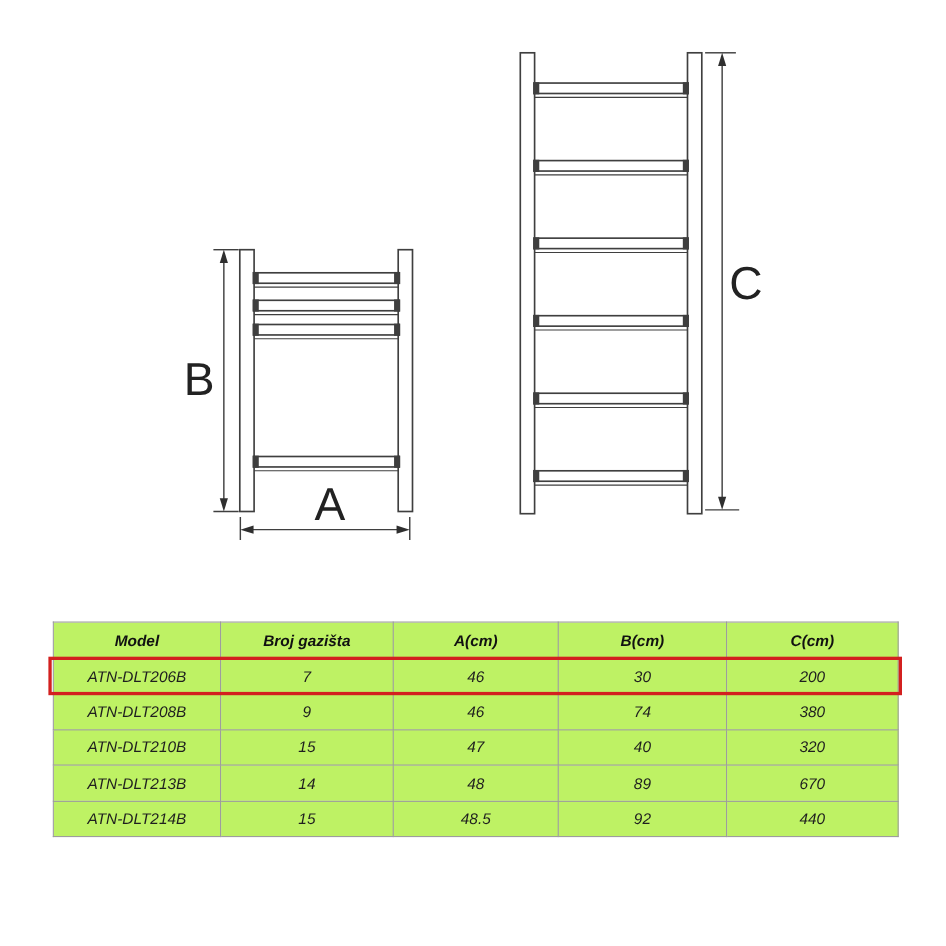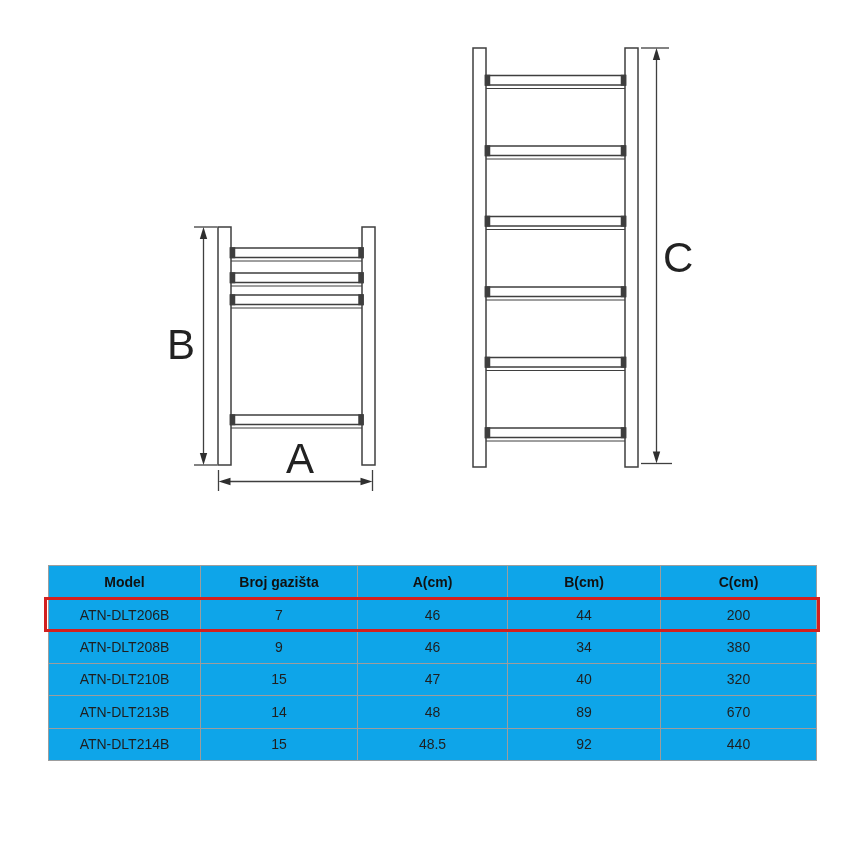--- a/index.html
+++ b/index.html
@@ -37,21 +37,22 @@
     border-collapse: collapse;
     table-layout: fixed;
   }
   table.spec th, table.spec td {
     border: 1px solid #9d9d9d;
     text-align: center;
     vertical-align: middle;
     padding: 0;
     font-size: 14px;
     color: #1f1f1f;
-    background: #0ea5e9;
+    background: #bef264;
+    font-style: italic;
   }
   table.spec th {
     font-weight: bold;
     color: #111111;
     height: 32px;
   }
   table.spec td {
     height: 31.4px;
     font-weight: normal;
     margin-left: 32px;
@@ -181,28 +182,28 @@
           <th>A(cm)</th>
           <th>B(cm)</th>
           <th>C(cm)</th>
         </tr>
       </thead>
       <tbody>
         <tr>
           <td>ATN-DLT206B</td>
           <td>7</td>
           <td>46</td>
-          <td>44</td>
+          <td>30</td>
           <td>200</td>
         </tr>
         <tr>
           <td>ATN-DLT208B</td>
           <td>9</td>
           <td>46</td>
-          <td>34</td>
+          <td>74</td>
           <td>380</td>
         </tr>
         <tr>
           <td>ATN-DLT210B</td>
           <td>15</td>
           <td>47</td>
           <td>40</td>
           <td>320</td>
         </tr>
         <tr>

